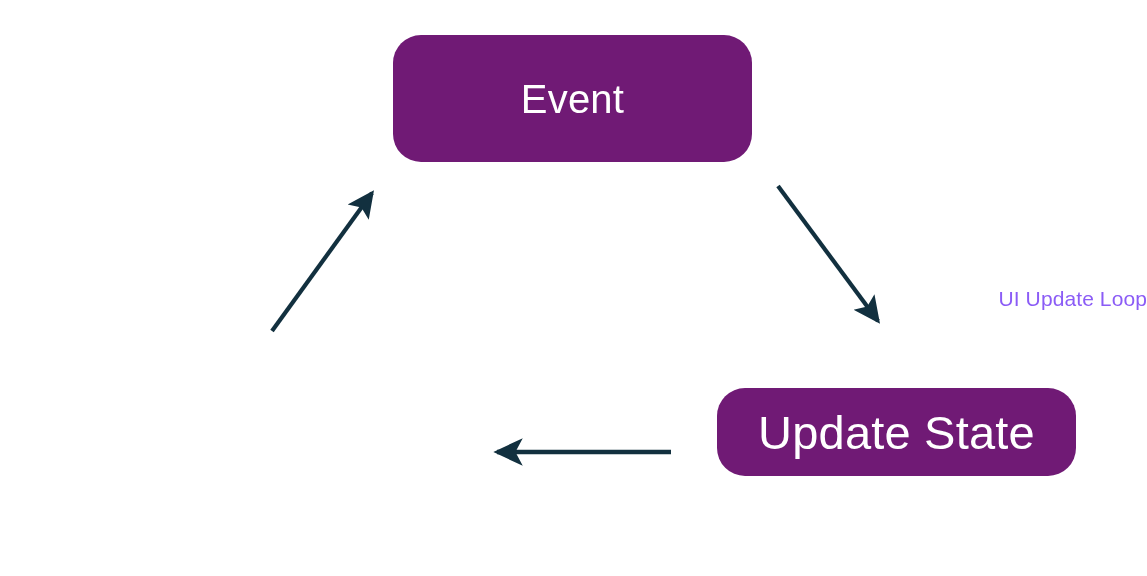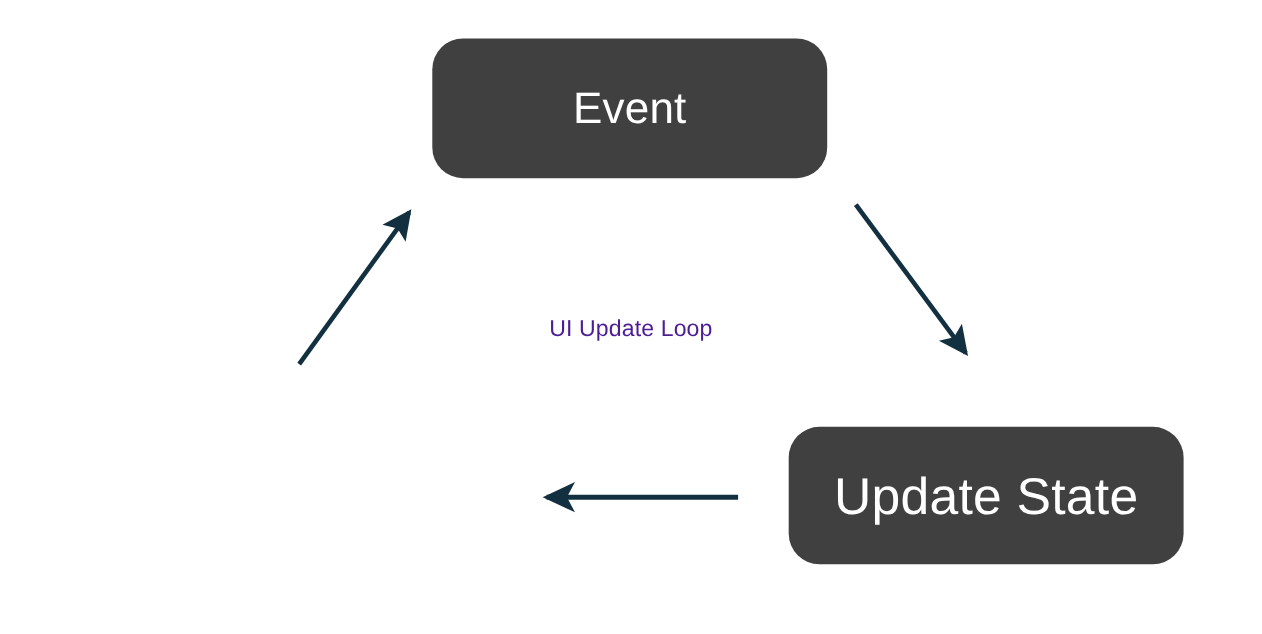--- a/index.html
+++ b/index.html
@@ -16,21 +16,21 @@
     width: 1147px;
     height: 576px;
     background: #ffffff;
     overflow: hidden;
   }
   .node {
     position: absolute;
     display: flex;
     align-items: center;
     justify-content: center;
-    background: #404040;
+    background: #701a75;
     border-radius: 28px;
     box-sizing: border-box;
   }
   .node-label {
     color: #ffffff;
     font-family: "Liberation Sans", sans-serif;
     font-weight: 300;
     letter-spacing: 0.2px;
     white-space: nowrap;
     line-height: 1;
@@ -50,35 +50,35 @@
     width: 356px;
     height: 125px;
   }
   #node-display-state .node-label {
     font-size: 47px;
   }
   #node-update-state {
     left: 717px;
     top: 388px;
     width: 359px;
-    height: 125px;
+    height: 88px;
   }
   #node-update-state .node-label {
     font-size: 47px;
   }
   #loop-caption {
     position: absolute;
     left: 0;
     top: 288px;
     width: 1147px;
-    text-align: center;
+    text-align: right;
     font-family: "Liberation Sans", sans-serif;
     font-size: 21px;
     font-weight: 400;
-    color: #4c1d95;
+    color: #8b5cf6;
     letter-spacing: 0.1px;
     line-height: 1;
   }
   #edges {
     position: absolute;
     left: 0;
     top: 0;
     width: 1147px;
     height: 576px;
     pointer-events: none;

